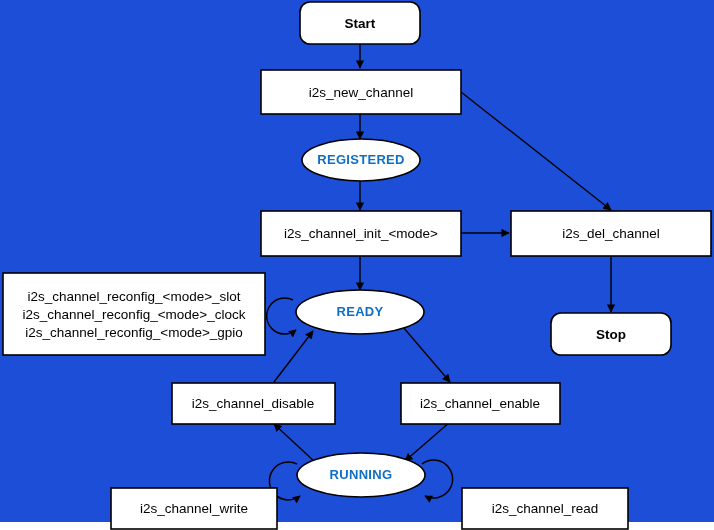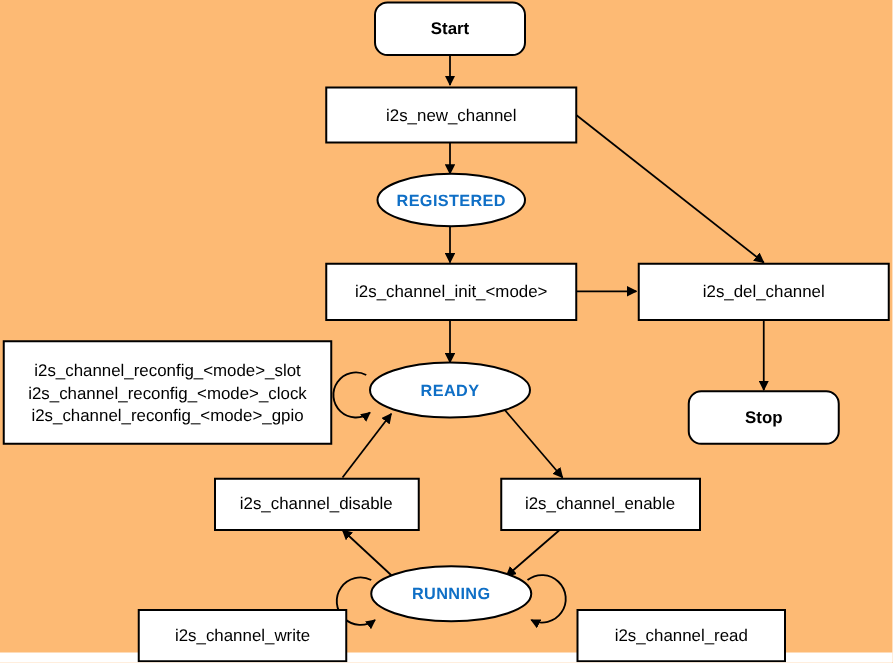--- a/index.html
+++ b/index.html
@@ -10,21 +10,21 @@
   body {
     width: 714px;
     height: 530px;
     font-family: "Liberation Sans", sans-serif;
     overflow: hidden;
   }
   #diagram-root {
     position: relative;
     width: 714px;
     height: 522px;
-    background: #fdba74;
+    background: #1d4ed8;
   }
   svg.diagram {
     display: block;
     width: 714px;
     height: 530px;
   }
   .node-box {
     fill: #ffffff;
     stroke: #000000;
     stroke-width: 1.6;

